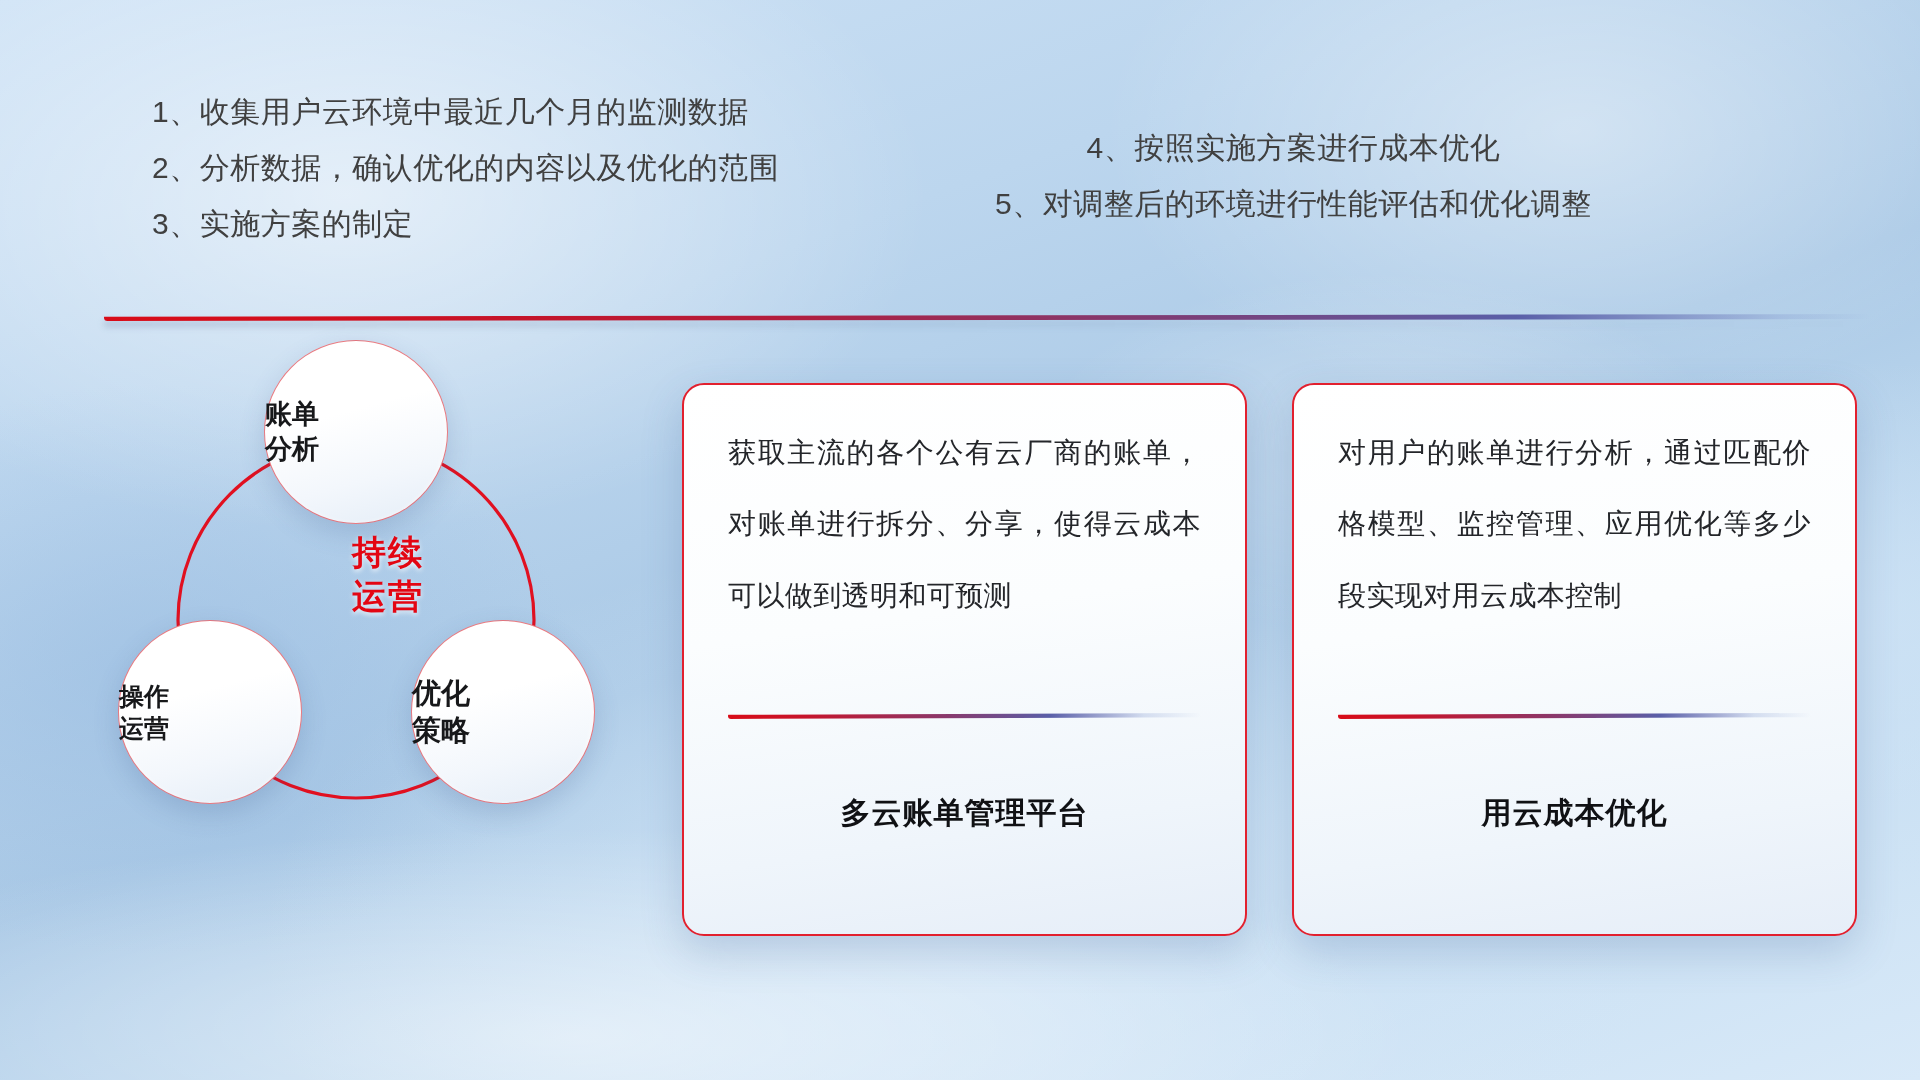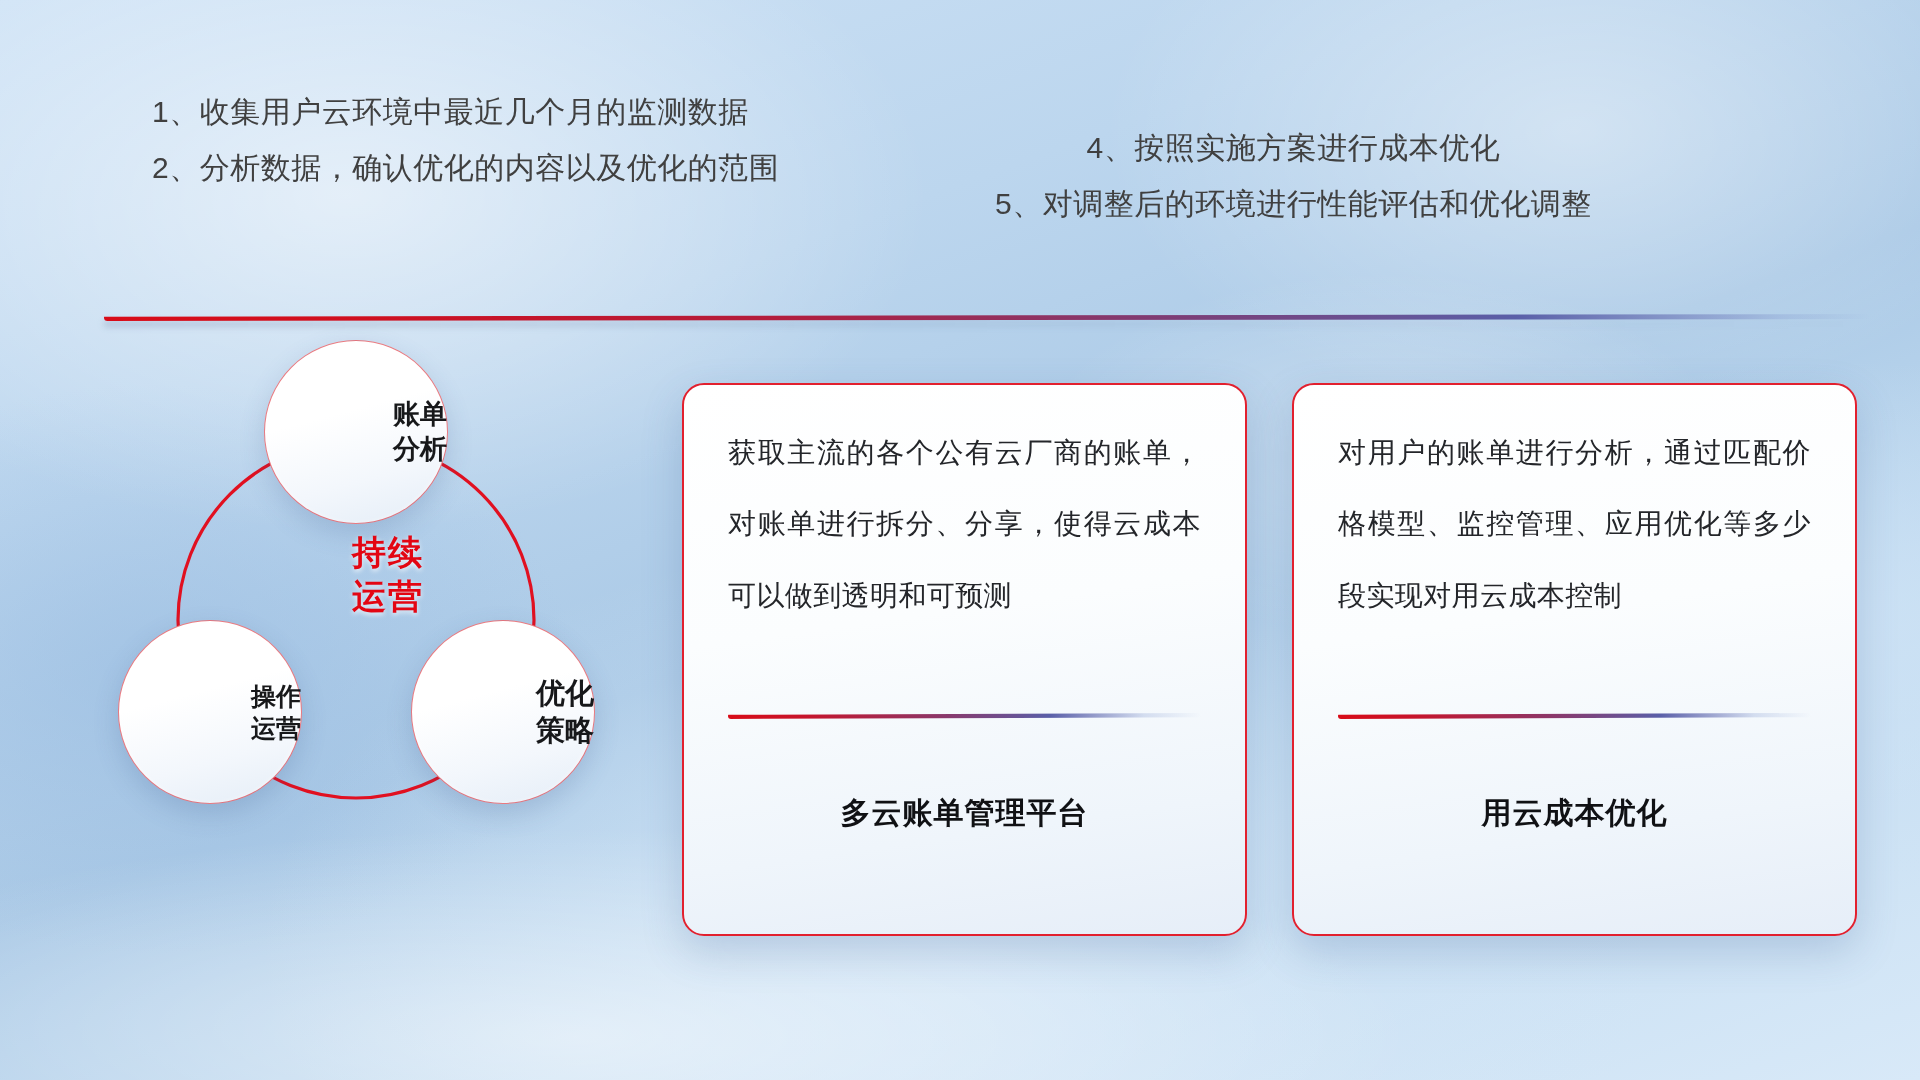--- a/index.html
+++ b/index.html
@@ -55,21 +55,21 @@
     background: linear-gradient(90deg, rgba(40,60,110,0.18), rgba(40,60,110,0.05) 60%, rgba(0,0,0,0));
     filter: blur(3px);
   }
 
   
   #diagram { position:absolute; left:96px; top:352px; width:560px; height:580px; }
   #diagram svg { position:absolute; left:0; top:0; }
   .node-circle {
     position:absolute;
     border-radius:50%;
-    display:flex; flex-direction:column; align-items:flex-end; justify-content:center;
+    display:flex; flex-direction:column; align-items:flex-start; justify-content:center;
     color:#17181a;
     font-size:27px;
     font-weight:bold;
     line-height:1.28;
     text-align:center;
     border:1px solid rgba(216,12,24,0.55);
     background: linear-gradient(165deg,#ffffff 0%, #ffffff 40%, #f3f7fc 72%, #e4edf7 100%);
     box-shadow: 0 10px 26px rgba(60,90,140,0.20), inset 0 2px 6px rgba(255,255,255,0.9);
   }
   #node-top   { left:168px; top:-12px;  width:184px; height:184px; }
@@ -131,20 +131,21 @@
 </head>
 <body>
 
 <div id="bg-layer"></div>
 <div id="bg-veil"></div>
 
 <div id="top-list">
   <div class="list-col left">
     <div class="list-item">1、收集用户云环境中最近几个月的监测数据</div>
     <div class="list-item">2、分析数据，确认优化的内容以及优化的范围</div>
+    <div class="list-item">3、实施方案的制定</div>
   </div>
   <div class="list-col right">
     <div class="list-item">4、按照实施方案进行成本优化</div>
     <div class="list-item">5、对调整后的环境进行性能评估和优化调整</div>
   </div>
 </div>
 
 <div id="divider-shadow"></div>
 <div id="divider"></div>
 

